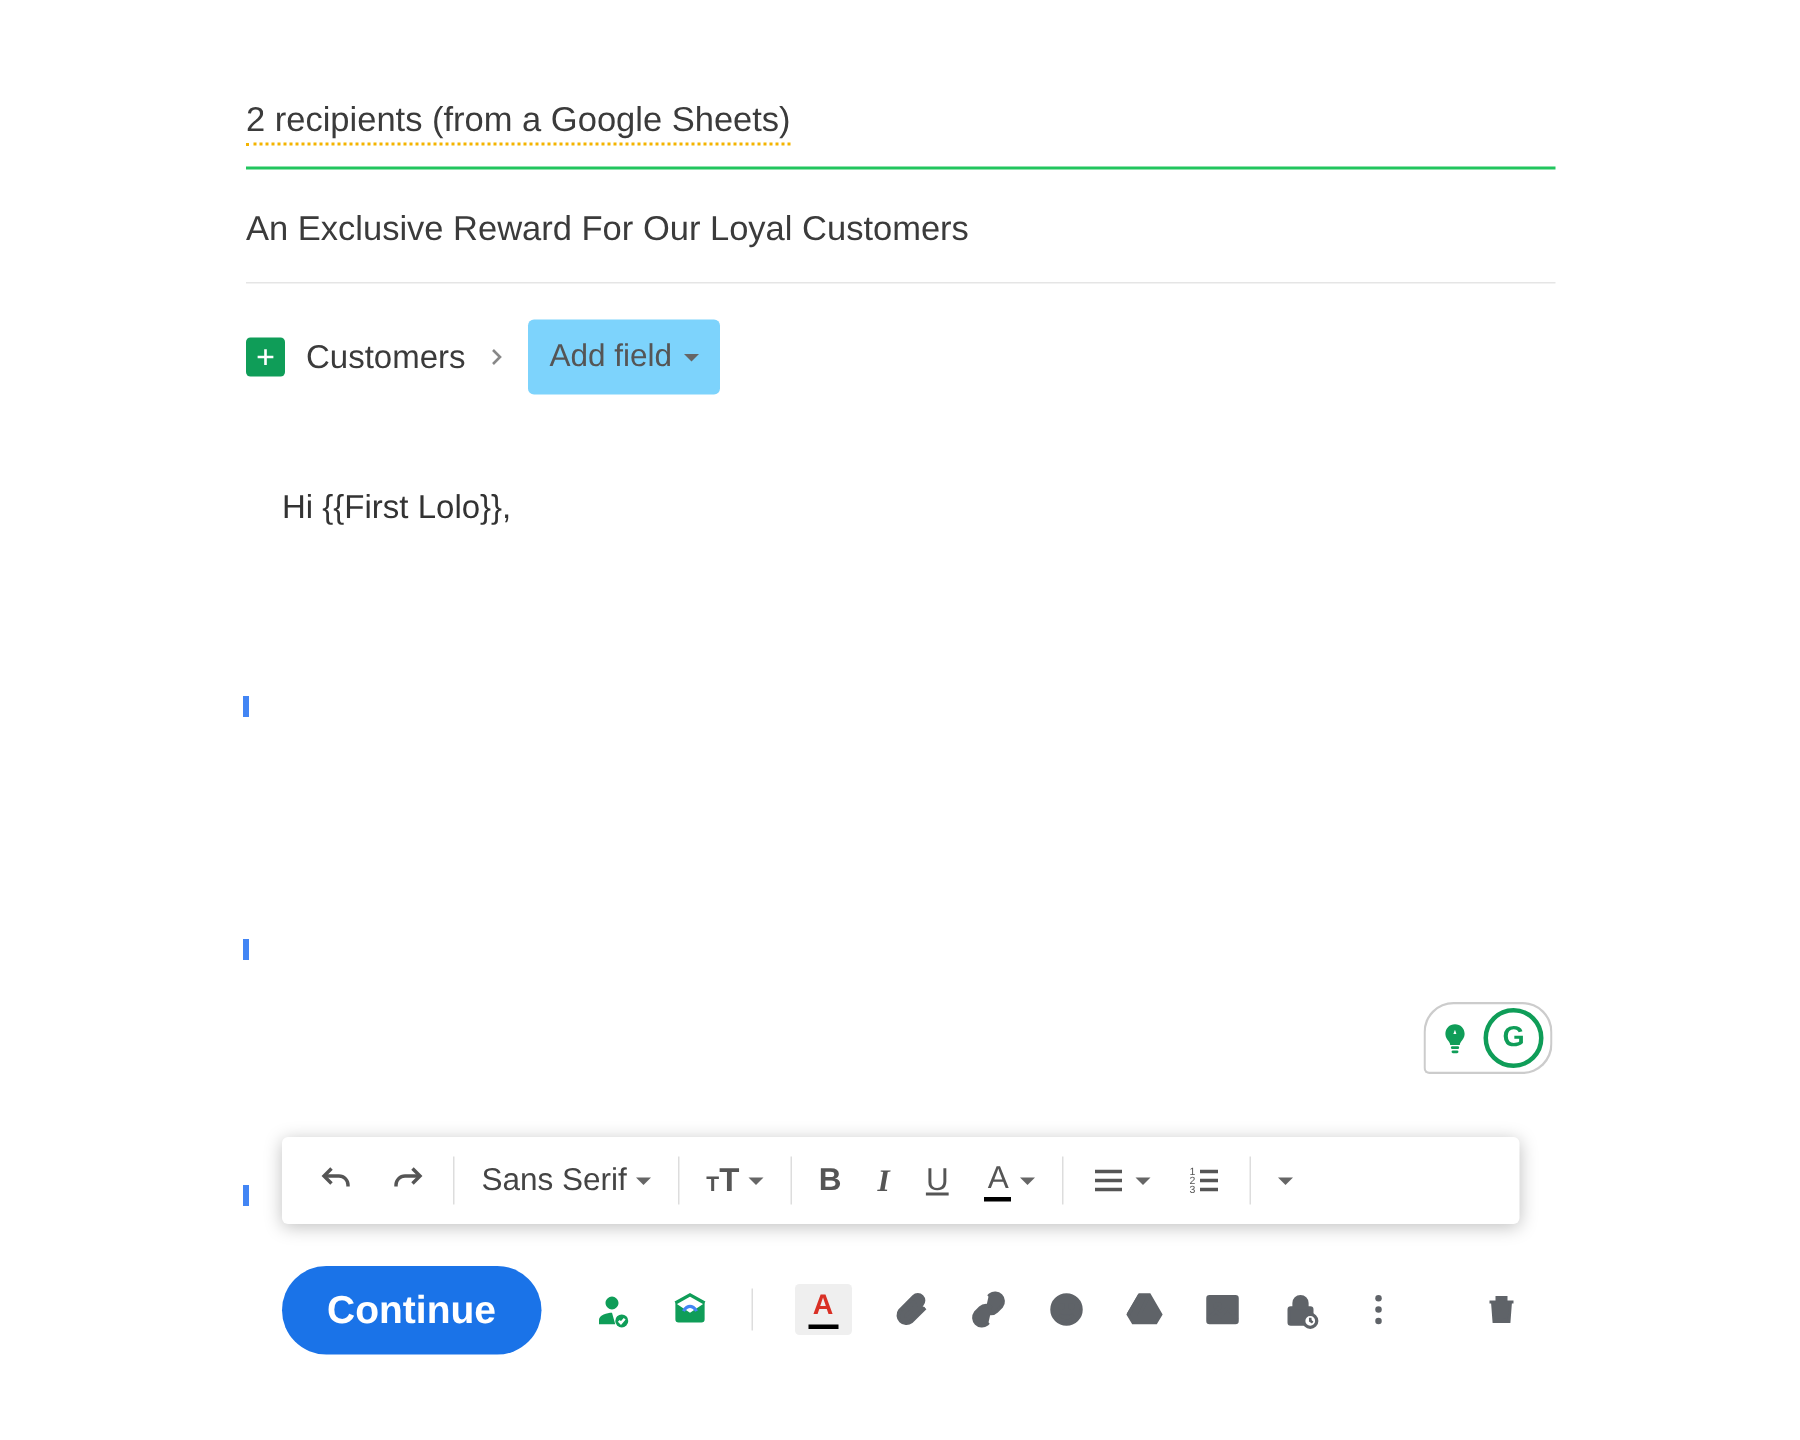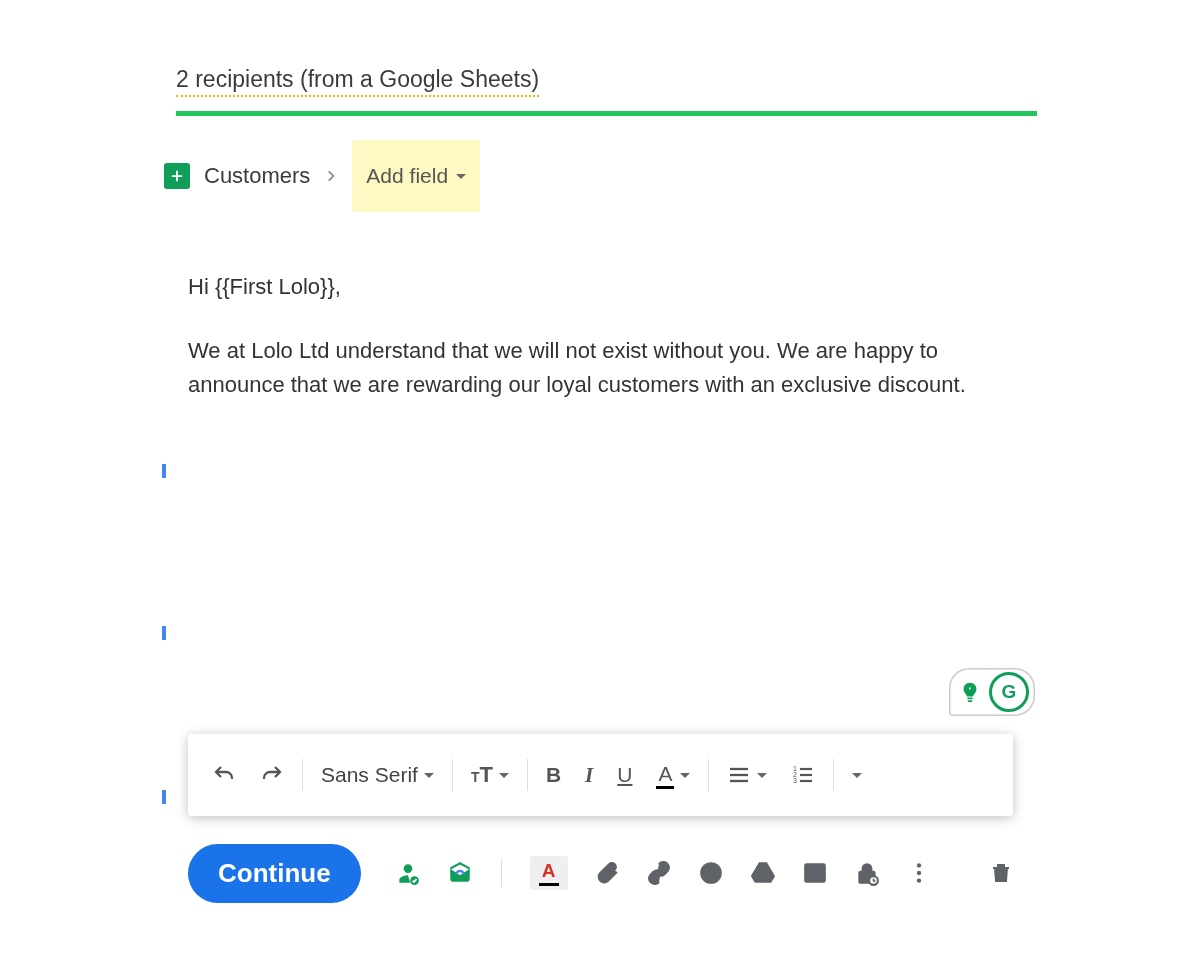--- a/index.html
+++ b/index.html
@@ -4,33 +4,33 @@
 <style>
 html,body{margin:0;padding:0;background:#fff;font-family:Arial,Helvetica,sans-serif;}
 .stage{width:1200px;height:960px;position:relative;}
 .left-tick{position:absolute;left:162px;width:4px;height:14px;background:#4285f4;}
 .compose{position:absolute;left:164px;top:36px;width:873px;border-radius:8px 8px 0 0;overflow:visible;}
 .header{background:#0f9d58;height:64px;border-radius:8px 8px 0 0;display:flex;align-items:center;justify-content:space-between;padding:0 24px;}
 .header-title{color:#0a5b35;font-size:23px;font-weight:600;}
 .header-ctrls{display:flex;gap:18px;align-items:center;}
 .header-ctrls svg,.header-ctrls span{cursor:pointer;}
 .section{padding:0 24px;}
-.recip-row{padding:30px 0 18px 0;border-bottom:5px solid #22c55e;margin-left:12px;}
+.recip-row{padding:30px 0 18px 0;border-bottom:2px solid #22c55e;}
 .recip-link{color:#3b3b3b;font-size:23px;border-bottom:2px dotted #f4b400;padding-bottom:3px;cursor:pointer;}
 .subject-row{padding:26px 0 22px 0;border-bottom:1px solid #e5e5e5;font-size:23px;color:#3b3b3b;}
 .attach-row{padding:24px 0 18px 0;display:flex;align-items:center;gap:14px;font-size:22px;color:#3b3b3b;}
 .sheets-ic{width:26px;height:26px;background:#0f9d58;border-radius:3px;display:flex;align-items:center;justify-content:center;color:#fff;font-weight:bold;font-size:18px;}
 .chev{color:#777;font-size:18px;}
-.addfield-btn{display:inline-flex;align-items:center;gap:8px;background:#fef9c3;padding:24px 14px;border-radius:4px;color:#555;cursor:pointer;font-size:21px;}
+.addfield-btn{display:inline-flex;align-items:center;gap:8px;background:#7dd3fc;padding:13px 14px;border-radius:4px;color:#555;cursor:pointer;font-size:21px;}
 .body-area{padding:40px 24px 0 24px;font-size:22px;line-height:1.55;color:#333;min-height:350px;}
 .body-area p{margin:0 0 30px 0;}
 .assist{position:absolute;right:2px;bottom:210px;display:flex;align-items:center;background:#fff;border-radius:20px 20px 20px 4px;box-shadow:0 0 0 1.5px #ccc inset;padding:4px 6px 4px 10px;gap:8px;}
 .lamp-ic{width:22px;height:22px;fill:#0f9d58;display:block;}
 .g-badge{width:34px;height:34px;border:3px solid #0f9d58;border-radius:50%;display:flex;align-items:center;justify-content:center;color:#0f9d58;font-weight:700;font-size:19px;}
-.fmt-bar{position:absolute;left:24px;right:24px;bottom:110px;height:58px;background:#fff;border-radius:4px;box-shadow:0 2px 12px rgba(0,0,0,.25);display:flex;align-items:center;padding:12px 14px;gap:4px;}
+.fmt-bar{position:absolute;left:24px;right:24px;bottom:110px;height:58px;background:#fff;border-radius:4px;box-shadow:0 2px 12px rgba(0,0,0,.25);display:flex;align-items:center;padding:0 14px;gap:4px;}
 .fmt-btn{padding:6px 10px;display:flex;align-items:center;gap:6px;color:#555;cursor:pointer;border-radius:3px;}
 .fmt-sep{width:1px;height:32px;background:#ddd;margin:0 4px;}
 .ff{font-size:21px;text-align:center;}
 .fmt-label{font-size:21px;color:#444;}
 .caret{width:0;height:0;border-left:5px solid transparent;border-right:5px solid transparent;border-top:5px solid #666;}
 .bottom-bar{position:absolute;left:24px;right:24px;bottom:24px;height:58px;display:flex;align-items:center;}
 .send-btn{background:#1a73e8;color:#fff;font-weight:700;font-size:26px;border:none;border-radius:30px;padding:14px 30px;cursor:pointer;}
 .action-ics{display:flex;align-items:center;gap:26px;margin-left:34px;}
 .ic{width:26px;height:26px;display:flex;align-items:center;justify-content:center;color:#5f6368;cursor:pointer;}
 .ic svg{width:26px;height:26px;fill:currentColor;}
@@ -50,20 +50,23 @@
   <div class="left-tick" style="top:626px;"></div>
   <div class="left-tick" style="top:790px;"></div>
 
   <div class="compose" style="height:890px;">
 
 
     <div class="section recip-row">
       <span class="recip-link">2 recipients (from a Google Sheets)</span>
     </div>
 
+    <div class="section subject-row">
+      <span>An Exclusive Reward For Our Loyal Customers</span>
+    </div>
 
     <div class="section attach-row">
       <span class="sheets-ic">
         <svg width="14" height="14" viewBox="0 0 24 24" fill="none" stroke="#fff" stroke-width="3">
             <path d="M12 3v18M3 12h18"></path>
           </svg>
       </span>
       <span>Customers</span>
       <span class="chev">
         <svg width="14" height="14" viewBox="0 0 24 24" fill="none" stroke="#888" stroke-width="3">
@@ -71,21 +74,20 @@
           </svg>
       </span>
       <span class="addfield-btn">
         <span>Add field</span>
         <span class="caret"></span>
       </span>
     </div>
 
     <div class="body-area" contenteditable="true" style="">
       <p>Hi {{First Lolo}},</p>
-      <p>We at Lolo Ltd understand that we will not exist without you. We are happy to announce that we are rewarding our loyal customers with an exclusive discount.</p>
     </div>
 
     <div class="assist">
       <svg class="lamp-ic" viewBox="0 0 24 24">
           <path d="M12 2C8 2 5 5 5 9c0 2.5 1.4 4 2.5 5.5.6.8 1 2 1 2.5h7c0-.5.4-1.7 1-2.5C17.6 13 19 11.5 19 9c0-4-3-7-7-7z"></path>
           <rect x="9" y="18" width="6" height="2" rx="1"></rect>
           <rect x="9.5" y="21" width="5" height="2" rx="1"></rect>
           <polygon points="12,6 13,9 10.8,9" fill="#fff"></polygon>
         </svg>
       <div class="g-badge">

